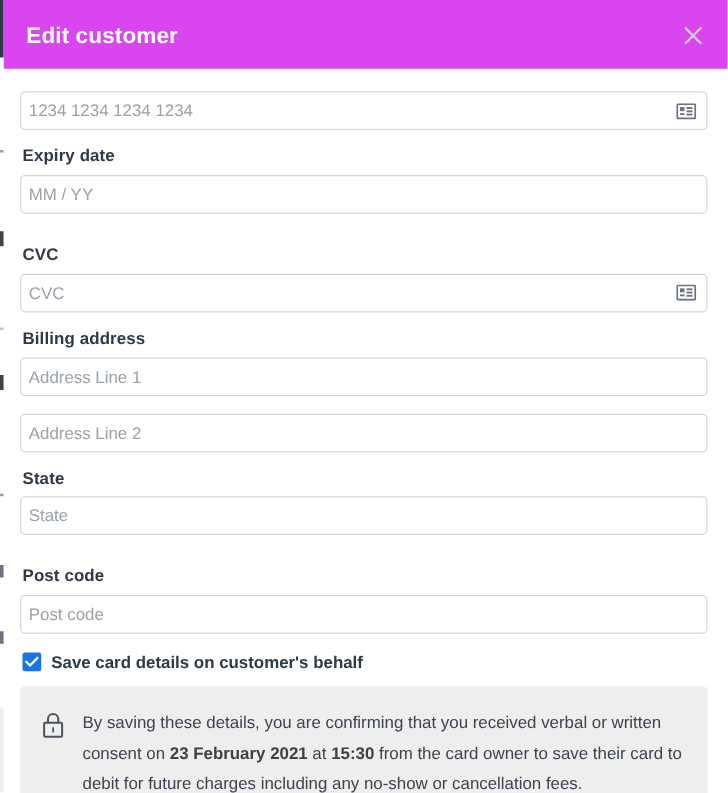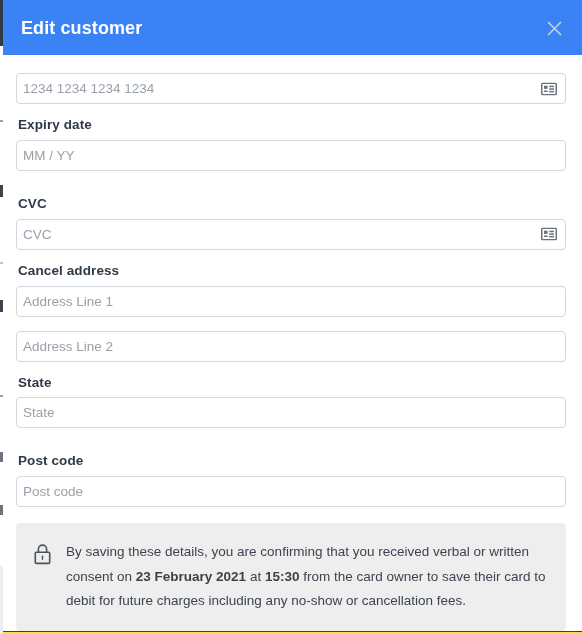--- a/index.html
+++ b/index.html
@@ -41,21 +41,21 @@
     position: absolute;
     left: 0;
     width: 3px;
     background: #9aa0a6;
   }
 
   
   .modal-header {
     position: relative;
     height: 55px;
-    background: #3b82f6;
+    background: #d946ef;
     display: flex;
     align-items: center;
     padding: 0 16px 0 21px;
     box-sizing: border-box;
     flex: none;
     z-index: 10;
   }
   .modal-title {
     color: #ffffff;
     font-size: 18px;
@@ -292,21 +292,21 @@
               <rect x="3" y="8" width="3.6" height="1.5" fill="#6b7380"></rect>
               <rect x="8.2" y="3.2" width="4.8" height="1.5" fill="#6b7380"></rect>
               <rect x="8.2" y="5.8" width="4.8" height="1.5" fill="#6b7380"></rect>
               <rect x="8.2" y="8.4" width="4.8" height="1.5" fill="#6b7380"></rect>
             </svg>
           </span>
         </div>
       </div>
     </div>
 
-    <div class="field-label">Cancel address</div>
+    <div class="field-label">Billing address</div>
     <div class="input-wrap">
       <input class="text-input no-icon" type="text" placeholder="Address Line 1" style="">
     </div>
     <div class="input-wrap">
       <input class="text-input no-icon" type="text" placeholder="Address Line 2" style="">
     </div>
 
     <div class="row-2">
       <div class="col">
         <div class="field-label">State</div>
@@ -315,20 +315,28 @@
         </div>
       </div>
       <div class="col">
         <div class="field-label">Post code</div>
         <div class="input-wrap">
           <input class="text-input no-icon" type="text" placeholder="Post code" style="">
         </div>
       </div>
     </div>
 
+    <div class="checkbox-row">
+      <span class="checkbox-box">
+        <svg width="11" height="9" viewBox="0 0 11 9" aria-hidden="true">
+          <polyline points="1,4.4 4,7.4 10,1.3" fill="none" stroke="#ffffff" stroke-width="1.9" stroke-linecap="round" stroke-linejoin="round"></polyline>
+        </svg>
+      </span>
+      <span class="checkbox-label">Save card details on customer's behalf</span>
+    </div>
 
     <div class="notice">
       <span class="notice-icon">
         <svg width="19" height="23" viewBox="0 0 19 23" aria-hidden="true">
           <path d="M5.4 9.2 V6.2 a4.1 4.1 0 0 1 8.2 0 V9.2" fill="none" stroke="#4a545f" stroke-width="1.6"></path>
           <rect x="2.3" y="9.2" width="14.4" height="11.2" rx="1" fill="none" stroke="#4a545f" stroke-width="1.6"></rect>
           <rect x="8.8" y="12.6" width="1.4" height="4.4" rx="0.7" fill="#4a545f"></rect>
         </svg>
       </span>
       <div class="notice-text">

